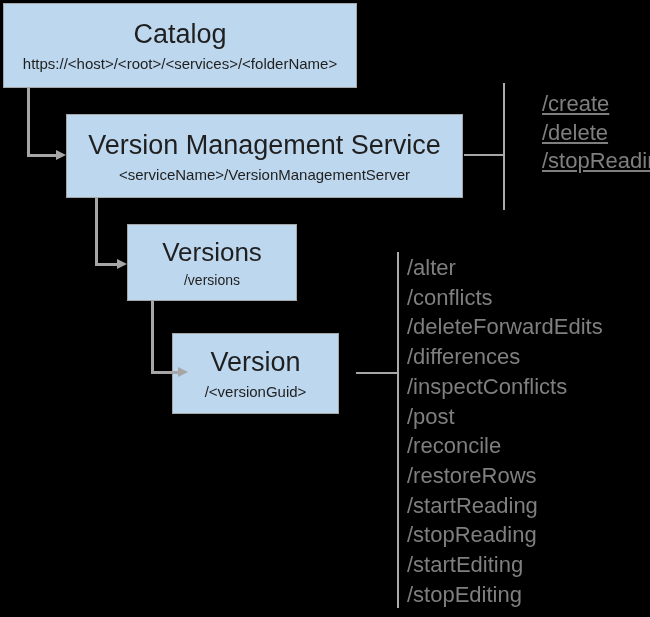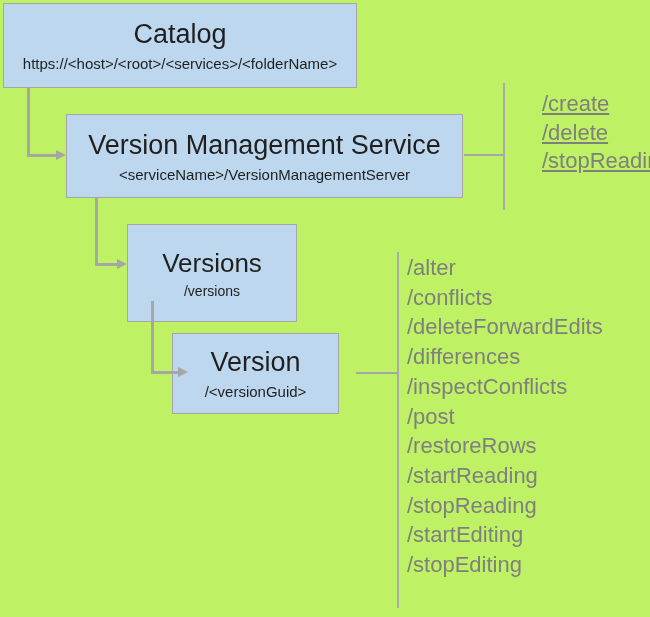--- a/index.html
+++ b/index.html
@@ -15,21 +15,21 @@
   body {
     font-family: "Liberation Sans", sans-serif;
     width: 650px;
     height: 617px;
     overflow: hidden;
   }
   .canvas {
     position: relative;
     width: 650px;
     height: 617px;
-    background: #bef264;
+    background: #000000;
   }
   .node {
     position: absolute;
     background: var(--box-fill);
     border: 1.5px solid var(--box-border);
     display: flex;
     flex-direction: column;
     align-items: center;
     justify-content: center;
     text-align: center;
@@ -84,21 +84,21 @@
   <div class="node" style="left:3px; top:3px; width:354px; height:85px;">
     <div class="node-title">Catalog</div>
     <div class="node-subtitle">https://&lt;host&gt;/&lt;root&gt;/&lt;services&gt;/&lt;folderName&gt;</div>
   </div>
 
   <div class="node" style="left:66px; top:114px; width:397px; height:84px;">
     <div class="node-title">Version Management Service</div>
     <div class="node-subtitle">&lt;serviceName&gt;/VersionManagementServer</div>
   </div>
 
-  <div class="node" style="left:127px; top:224px; width:170px; height:98px;">
+  <div class="node" style="left:127px; top:224px; width:170px; height:77px;">
     <div class="node-title sm">Versions</div>
     <div class="node-subtitle sm">/versions</div>
   </div>
 
   <div class="node" style="left:172px; top:333px; width:167px; height:81px;">
     <div class="node-title">Version</div>
     <div class="node-subtitle">/&lt;versionGuid&gt;</div>
   </div>
 
   <div class="conn" style="left:27px; top:88px; width:3px; height:69px;"></div>
@@ -125,20 +125,21 @@
       <div>/stopReading</div>
     </div>
 
   <div class="ops-list version-ops" style="left:407px; top:253px;">
       <div>/alter</div>
       <div>/conflicts</div>
       <div>/deleteForwardEdits</div>
       <div>/differences</div>
       <div>/inspectConflicts</div>
       <div>/post</div>
+      <div>/reconcile</div>
       <div>/restoreRows</div>
       <div>/startReading</div>
       <div>/stopReading</div>
       <div>/startEditing</div>
       <div>/stopEditing</div>
     </div>
 
 </div>
 
 </body></html>

